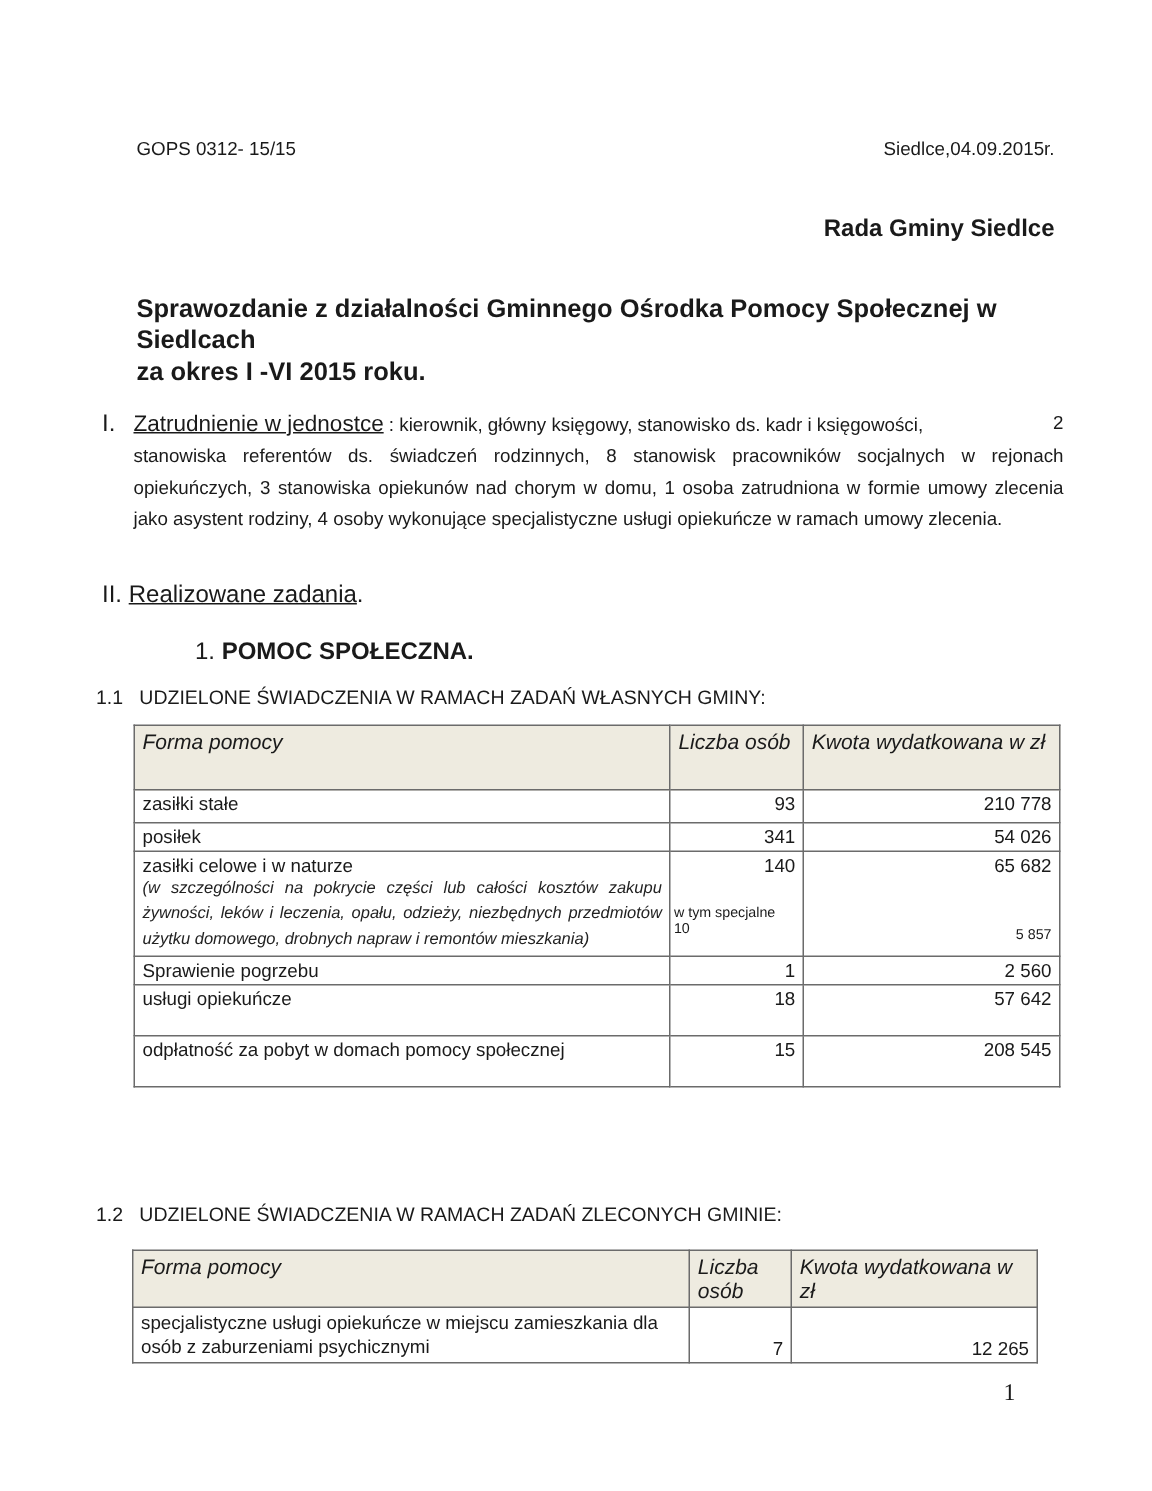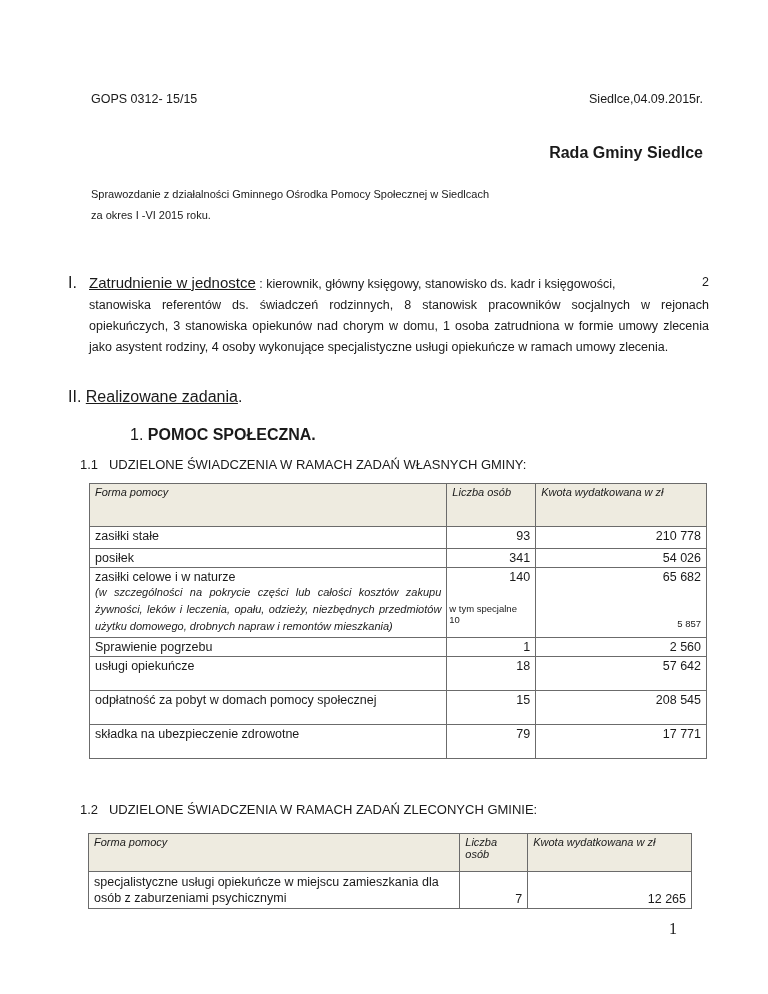--- a/index.html
+++ b/index.html
@@ -2,34 +2,34 @@
 <html><head>
 <meta charset="utf-8">
 <style>
   html, body { margin:0; padding:0; background:#ffffff; }
   body { width:768px; height:994px; position:relative; overflow:hidden;
          font-family:"Liberation Sans", sans-serif; color:#1a1a1a; }
   .abs { position:absolute; }
   .ref { left:91px; top:92px; font-size:12.5px; }
   .date { right:65px; top:92px; font-size:12.5px; }
   .recipient { right:65px; top:144px; font-size:16px; font-weight:bold; }
-  .title { left:91px; top:184px; font-size:11px; font-weight:normal; line-height:21px; width:620px; }
+  .title { left:91px; top:195px; font-size:17px; font-weight:bold; line-height:21px; width:620px; }
   .sec1 { left:68px; top:272px; width:641px; font-size:12.5px; line-height:21px; }
   .sec1 .num { position:absolute; left:0; top:0; font-size:16px; }
   .sec1 .head { font-size:15px; text-decoration:underline; }
   .sec1 .body { padding-left:21px; text-align:justify; }
   .sec1 .firstline { display:flex; justify-content:space-between; }
   .sec2 { left:68px; top:388px; font-size:16px; }
   .sec2 .u { text-decoration:underline; }
   .h1 { left:86px; top:426px; font-size:16px;margin-left:44px; }
   .h1 b { font-weight:bold; }
-  .h11 { left:80px; top:457px; font-size:13px; }
+  .h11 { left:64px; top:457px; font-size:13px; }
   table { border-collapse:collapse; position:absolute; font-size:12.5px; }
   td, th { border:1px solid #6b6b6b; vertical-align:top; padding:2px 5px; }
-  th { background:#eeebe0; font-weight:normal; font-style:italic; text-align:left; font-size:11px; }
+  th { background:#eeebe0; font-weight:normal; font-style:italic; text-align:left; font-size:14px; }
   .r { text-align:right; }
   .t1 { left:89px; top:483px; width:618px; }
   .t2 { left:88px; top:833px; width:604px; }
   .note { font-style:italic; font-size:11px; line-height:17px; text-align:justify; color:#222; }
   .small { font-size:9.5px; }
   .pagenum { left:669px; top:920px; font-family:"Liberation Serif", serif; font-size:16px; }
 </style>
 </head>
 <body>
 
@@ -112,25 +112,20 @@
   <tr style="height:34px;">
     <td>usługi opiekuńcze</td>
     <td class="r">18</td>
     <td class="r">57 642</td>
   </tr>
   <tr style="height:34px;">
     <td>odpłatność za pobyt w domach pomocy społecznej</td>
     <td class="r">15</td>
     <td class="r">208 545</td>
   </tr>
-  <tr style="height:34px;">
-    <td>składka na ubezpieczenie zdrowotne</td>
-    <td class="r">79</td>
-    <td class="r">17 771</td>
-  </tr>
 </tbody>
   </table>
 
 <div class="abs h11" style="top:802px; white-space:pre;">1.2   UDZIELONE ŚWIADCZENIA W RAMACH ZADAŃ ZLECONYCH GMINIE:</div>
 
 <table class="t2">
   <colgroup>
       <col style="width:372px">
       <col style="width:68px">
       <col style="width:164px">

